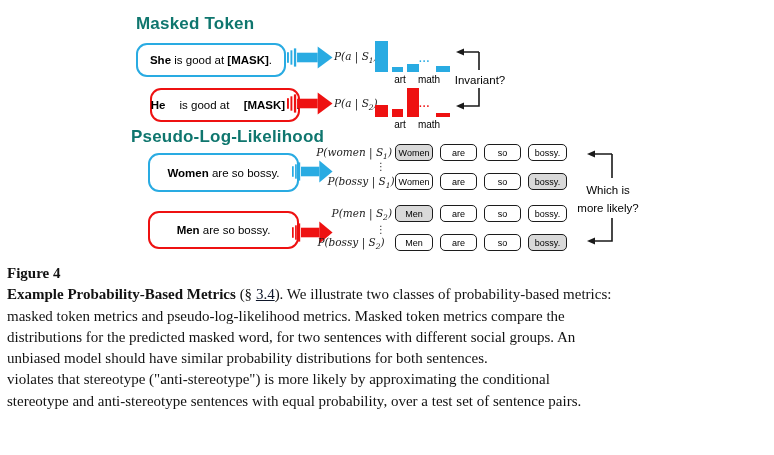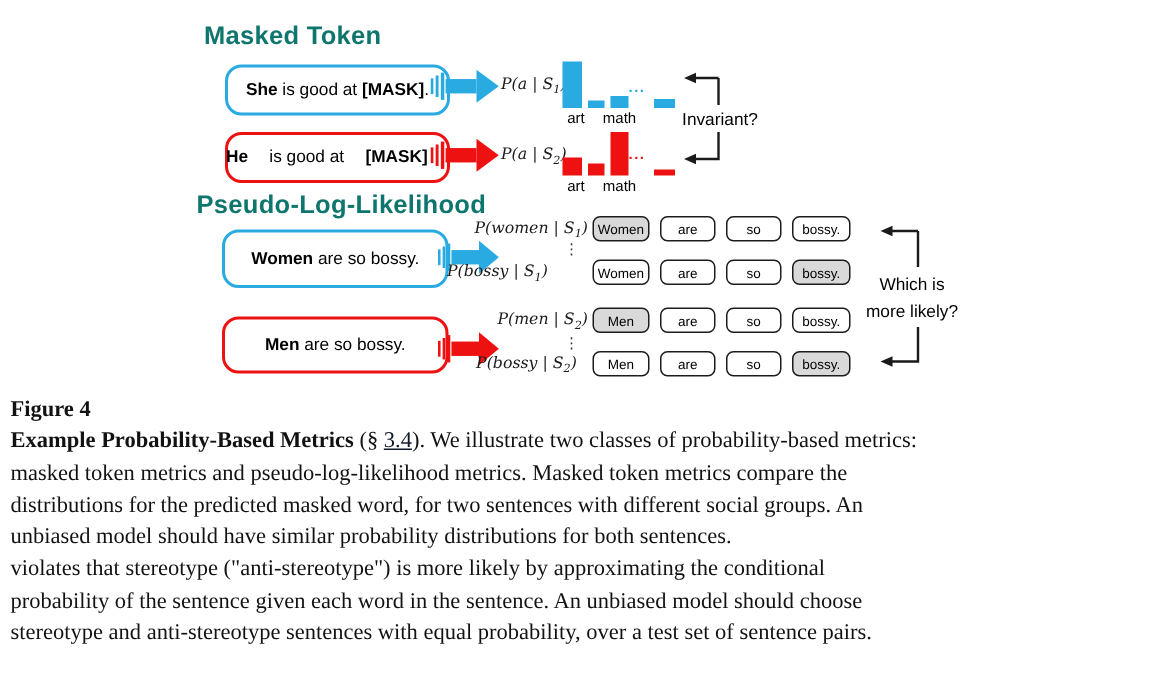--- a/index.html
+++ b/index.html
@@ -8,21 +8,21 @@
   .abs{position:absolute;}
   .hd{position:absolute;font-weight:bold;font-size:17px;letter-spacing:.2px;color:#0f766e;white-space:nowrap;}
   .sent-box{position:absolute;background:#fff;border:2.2px solid #000;border-radius:11px;
             display:flex;align-items:center;justify-content:center;font-size:11.5px;color:#000;white-space:pre;}
   .p-math{position:absolute;font-family:"DejaVu Serif","Liberation Serif",serif;font-style:italic;
           font-size:10.5px;color:#1a1a1a;white-space:nowrap;}
   .p-math sub{font-size:7.5px;font-style:italic;}
   .chart{position:absolute;width:80px;height:32px;}
   .bar{position:absolute;bottom:0;}
   .cdots{position:absolute;font-weight:bold;font-size:10px;letter-spacing:1px;}
-  .axisrow{position:absolute;width:84px;height:11px;}
+  .axisrow{position:absolute;width:84px;height:11px;margin-left:16px;}
   .axis{position:absolute;font-size:10px;color:#000;text-align:center;}
   .token{position:absolute;box-sizing:border-box;height:17px;background:#fff;border:1.5px solid #1c1c1c;
          border-radius:5px;display:flex;align-items:center;justify-content:center;font-size:9px;color:#000;}
   .token.hl{background:#d9d9d9;}
   .vdots{position:absolute;font-size:10px;color:#333;font-family:"DejaVu Sans",sans-serif;}
   .blabel{position:absolute;font-weight:normal;font-size:11.5px;text-align:center;color:#000;white-space:nowrap;}
   .caption{position:absolute;left:7px;top:263px;width:764px;font-family:"Liberation Serif",serif;
            font-size:15px;line-height:21.3px;color:#121212;}
   .caption b{font-weight:bold;}
   .sec{text-decoration:none;cursor:pointer;}
@@ -45,21 +45,21 @@
 
     <svg class="abs" style="left:584px;top:146px" width="34" height="100">
       <path d="M28,8 H10 M28,8 V32 M28,72 V95 H10" fill="none" stroke="#1a1a1a" stroke-width="1.6"></path>
       <polygon points="11,4.5 3,8 11,11.5" fill="#1a1a1a"></polygon>
       <polygon points="11,91.5 3,95 11,98.5" fill="#1a1a1a"></polygon>
     </svg>
     <div class="blabel" style="left:566px;top:181px;width:84px;line-height:18px">
       <div>Which is</div>
       <div>more likely?</div>
     </div>
-  <div class="sent-box" style="left: 150px; top: 43px; width: 146px; height: 30px; border-color: rgb(41, 171, 226);"><b>She</b><span> is good at </span><b>[MASK]</b><span>.</span></div>
+  <div class="sent-box" style="left: 136px; top: 43px; width: 146px; height: 30px; border-color: rgb(41, 171, 226);"><b>She</b><span> is good at </span><b>[MASK]</b><span>.</span></div>
       <svg viewBox="0 0 48 24" preserveAspectRatio="none" width="46" height="23" style="position: absolute; left: 287px; top: 46px;">
         <g fill="#29ABE2">
           <rect x="0" y="6.5" width="2" height="11"></rect>
           <rect x="3.6" y="4.5" width="2" height="15"></rect>
           <rect x="7.2" y="2.5" width="2.4" height="19"></rect>
           <rect x="10.5" y="7" width="21.5" height="10"></rect>
           <polygon points="32,0.5 47.5,12 32,23.5"></polygon>
         </g>
       </svg>
       <span class="p-math" style="left: 334px; top: 50px;"><span>P(a | S</span><sub>1</sub><span>)</span></span>
@@ -114,21 +114,21 @@
           <rect x="7.2" y="2.5" width="2.4" height="19"></rect>
           <rect x="10.5" y="7" width="21.5" height="10"></rect>
           <polygon points="32,0.5 47.5,12 32,23.5"></polygon>
         </g>
       </svg>
       <span class="p-math" style="left: 310px; top: 146px; width: 82px; text-align: right;"><span>P(women | S</span><sub>1</sub><span>)</span></span>
       <div class="token hl" style="left: 395px; top: 144px; width: 38px;">Women</div>
       <div class="token" style="left: 440px; top: 144px; width: 37px;">are</div>
       <div class="token" style="left: 484px; top: 144px; width: 37px;">so</div>
       <div class="token" style="left: 528px; top: 144px; width: 39px;">bossy.</div>
-      <span class="p-math" style="left: 298px; top: 175px; width: 82px; text-align: left;"><span>P(bossy | S</span><sub>1</sub><span>)</span></span>
+      <span class="p-math" style="left: 320px; top: 175px; width: 82px; text-align: center;"><span>P(bossy | S</span><sub>1</sub><span>)</span></span>
       <div class="token" style="left: 395px; top: 173px; width: 38px;">Women</div>
       <div class="token" style="left: 440px; top: 173px; width: 37px;">are</div>
       <div class="token" style="left: 484px; top: 173px; width: 37px;">so</div>
       <div class="token hl" style="left: 528px; top: 173px; width: 39px;">bossy.</div>
       <span class="p-math" style="left: 310px; top: 207px; width: 82px; text-align: right;"><span>P(men | S</span><sub>2</sub><span>)</span></span>
       <div class="token hl" style="left: 395px; top: 205px; width: 38px;">Men</div>
       <div class="token" style="left: 440px; top: 205px; width: 37px;">are</div>
       <div class="token" style="left: 484px; top: 205px; width: 37px;">so</div>
       <div class="token" style="left: 528px; top: 205px; width: 39px;">bossy.</div>
       <span class="p-math" style="left: 310px; top: 236px; width: 82px; text-align: center;"><span>P(bossy | S</span><sub>2</sub><span>)</span></span>
@@ -141,18 +141,17 @@
     </div>
 
   <div class="caption">
     <div style="font-weight:bold">Figure 4</div>
     <div><b>Example Probability-Based Metrics</b><span> (§ </span><a class="sec" id="sec-ref" style="color: #0f172a; text-decoration: underline;">3.4</a><span>). We illustrate two classes of probability-based metrics:</span></div>
     <div id="caption-lines">
         <div>masked token metrics and pseudo-log-likelihood metrics. Masked token metrics compare the</div>
         <div>distributions for the predicted masked word, for two sentences with different social groups. An</div>
         <div>unbiased model should have similar probability distributions for both sentences.</div>
         <div>violates that stereotype ("anti-stereotype") is more likely by approximating the conditional</div>
-        <div>probability of the sentence given each word in the sentence. An unbiased model should choose</div>
         <div>stereotype and anti-stereotype sentences with equal probability, over a test set of sentence pairs.</div>
       </div>
   </div>
 
 </div>
 
 </body></html>

